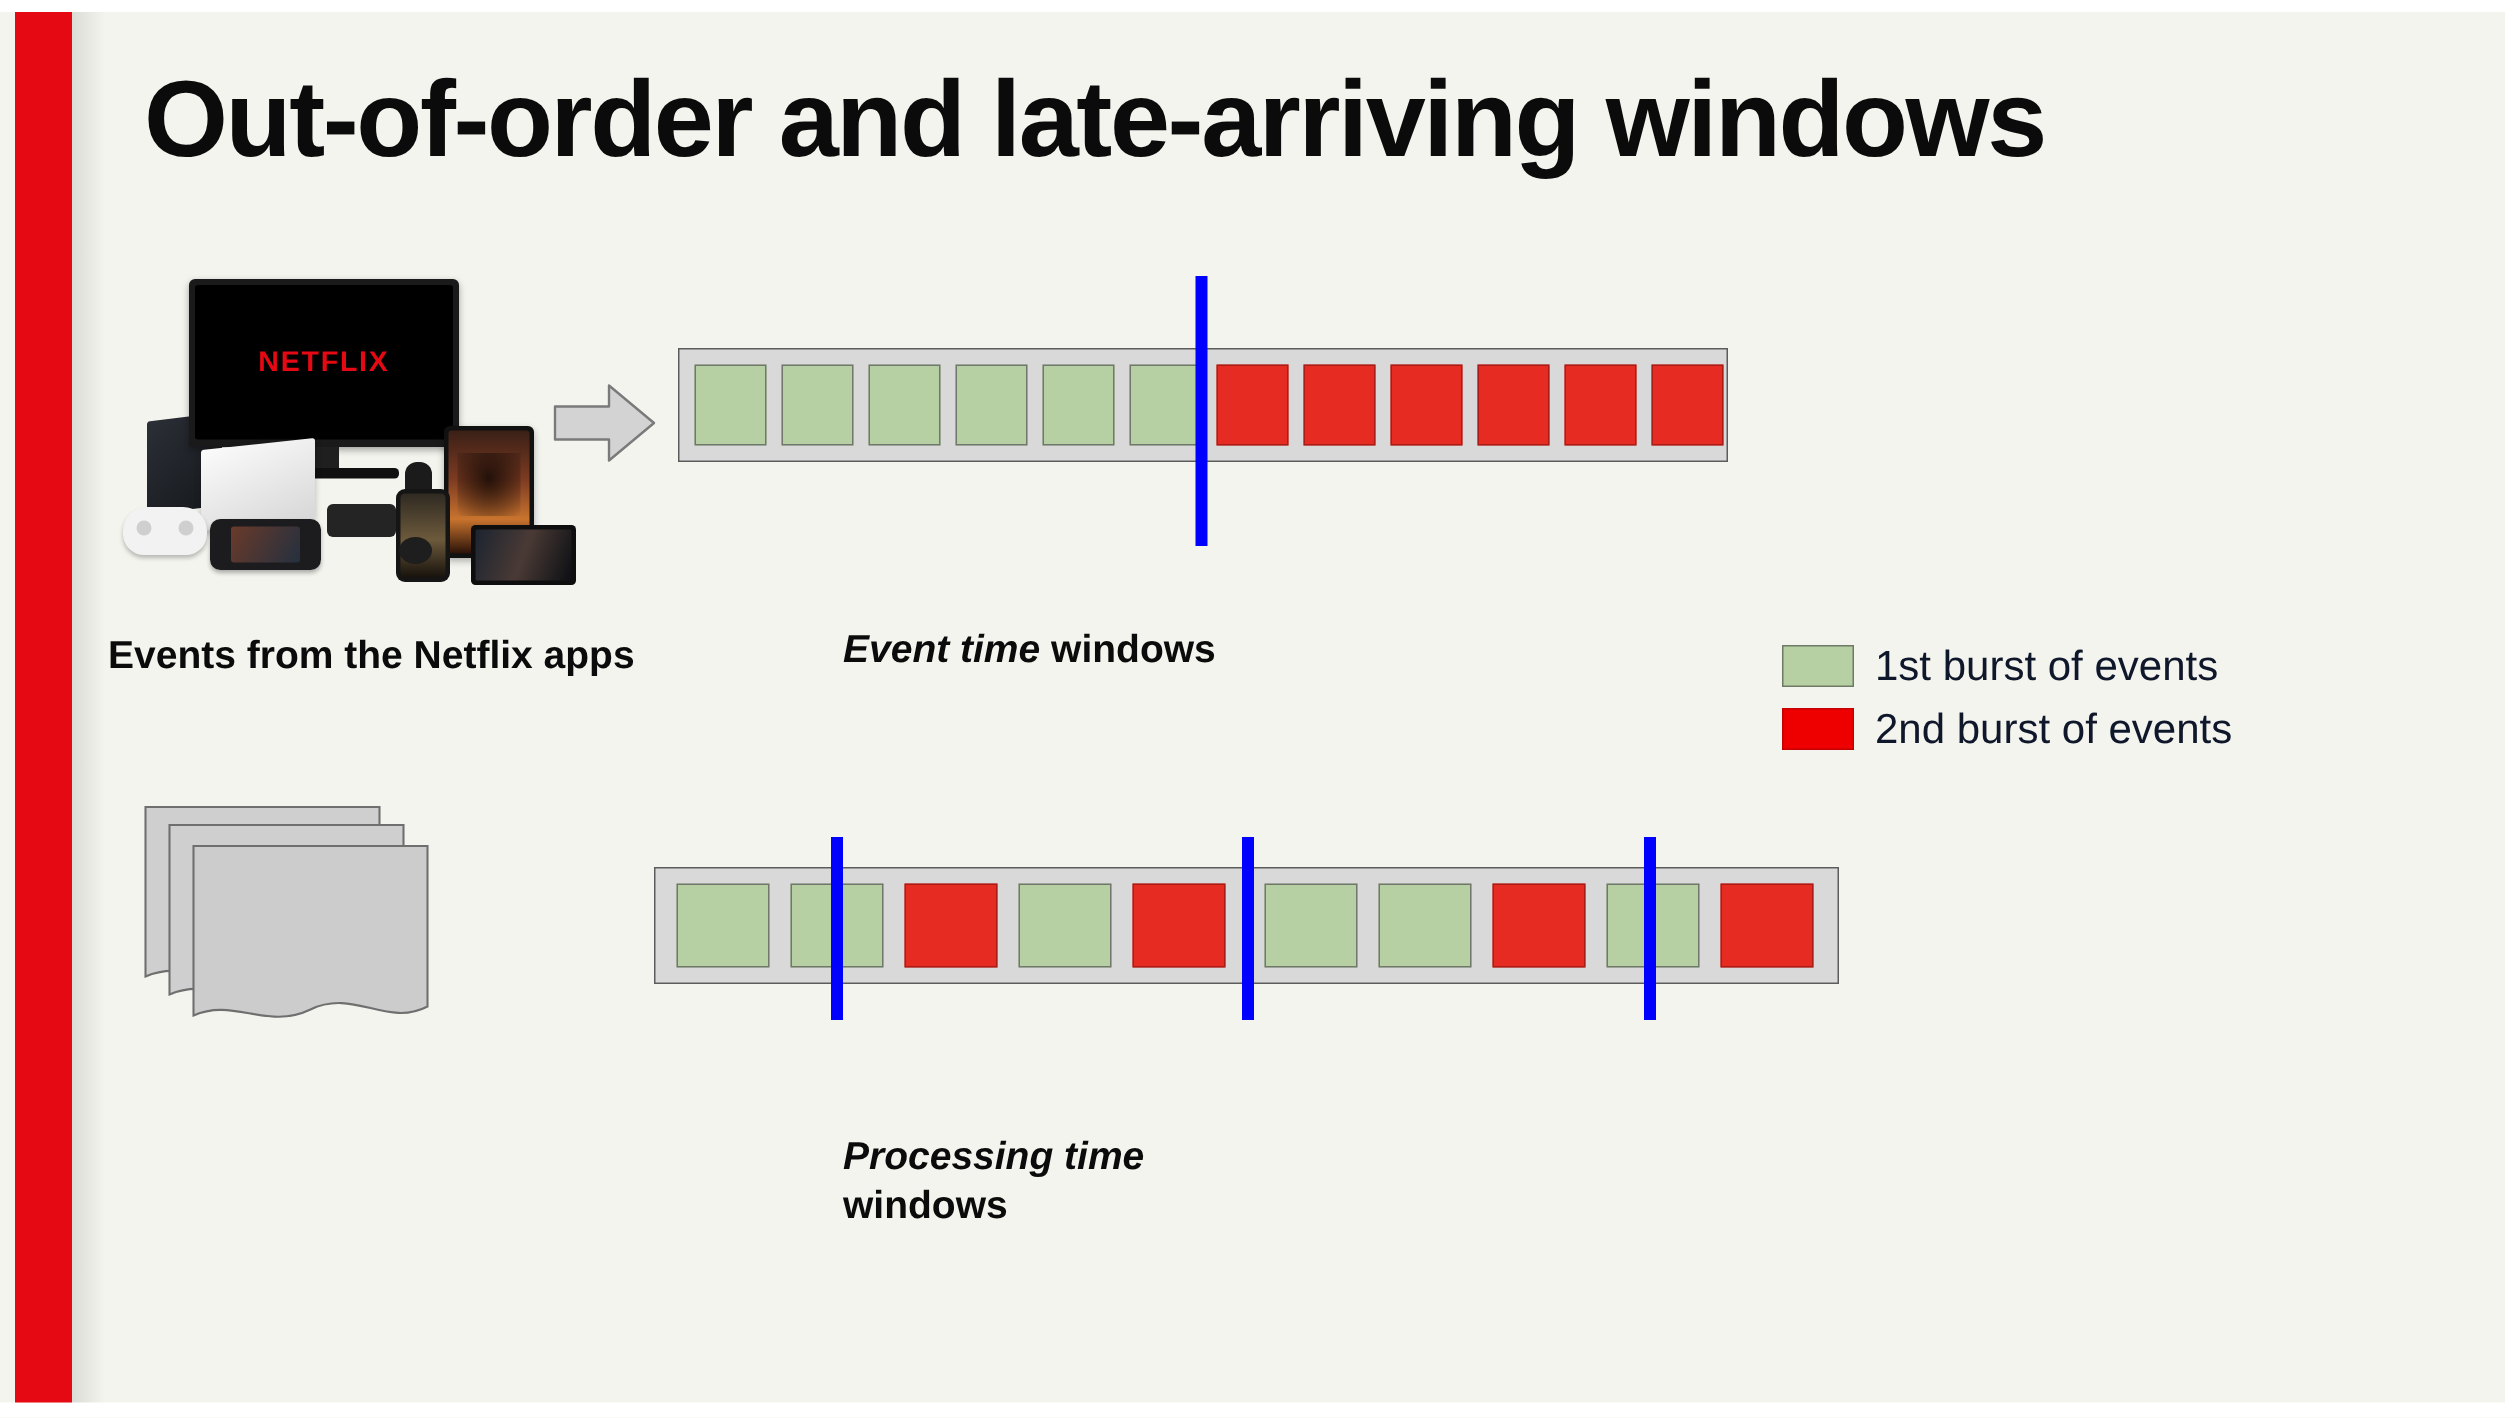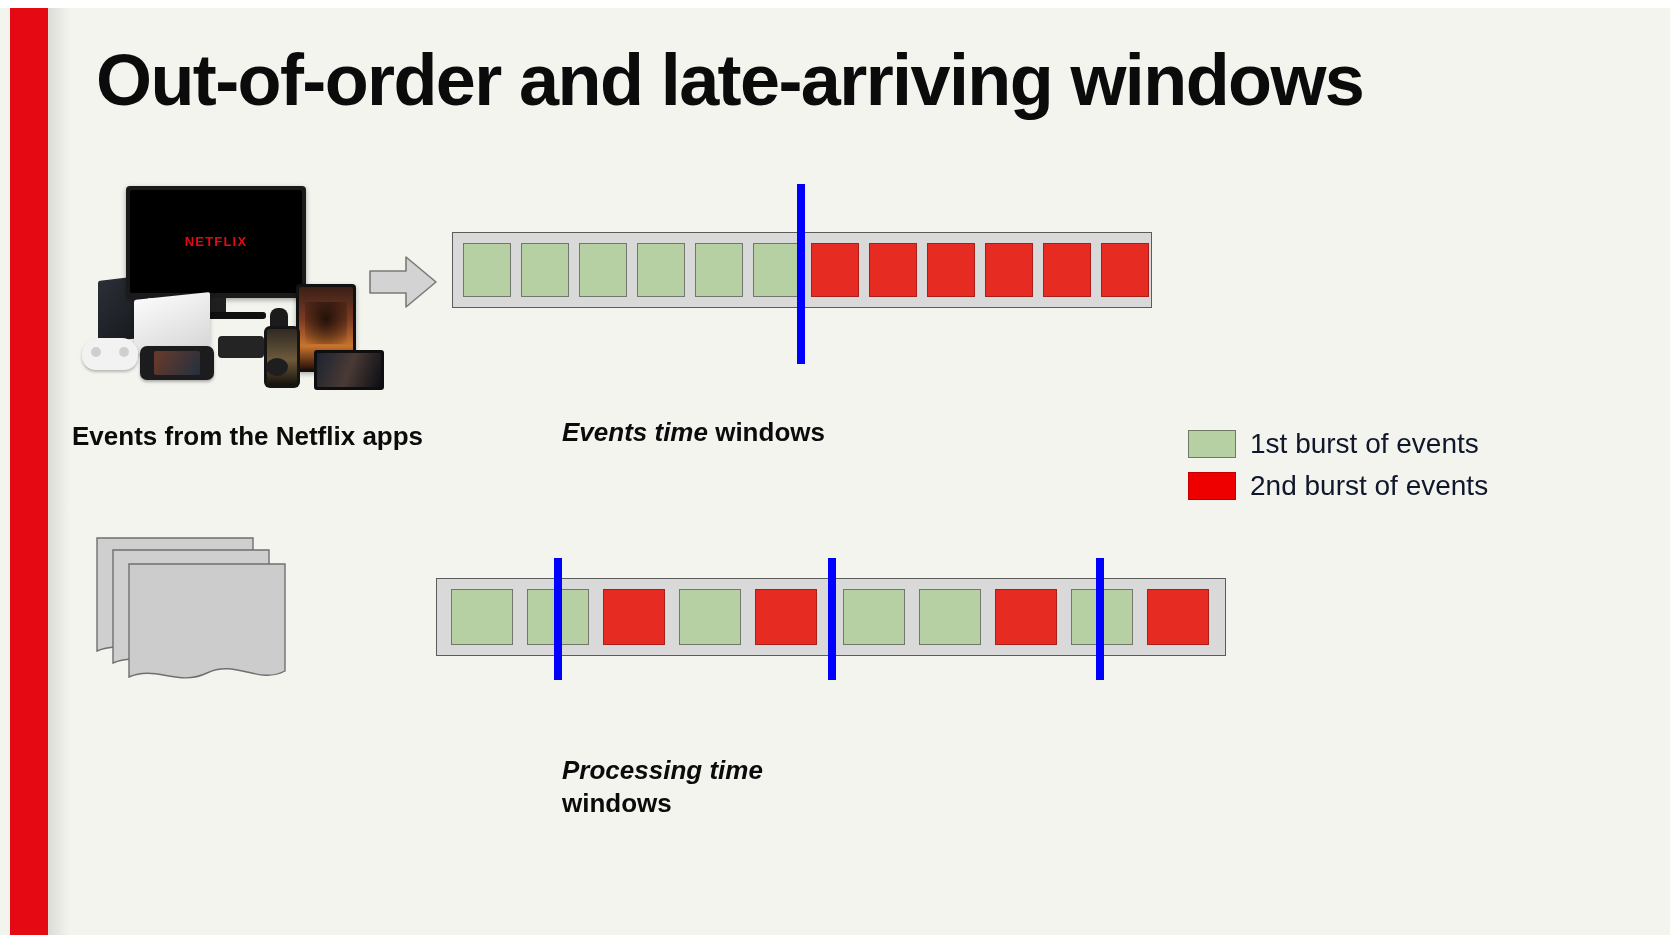--- a/index.html
+++ b/index.html
@@ -75,21 +75,21 @@
     position: absolute; left: 48px; top: 0; width: 180px; height: 112px;
     background: #1a1a1a; border-radius: 4px 4px 2px 2px;
     box-shadow: 0 2px 5px rgba(0,0,0,0.35);
   }
   #tv-screen {
     position: absolute; left: 4px; top: 4px; right: 4px; bottom: 5px;
     background: #000; border-radius: 2px;
     display: flex; align-items: center; justify-content: center;
   }
   #tv-logo {
-    color: #e50914; font-size: 13px; font-weight: 700; letter-spacing: 1.2px;
+    color: #e50914; font-size: 19px; font-weight: 700; letter-spacing: 1.2px;
     font-family: "Liberation Sans", sans-serif;
   }
   #tv-neck { position: absolute; left: 126px; top: 112px; width: 22px; height: 16px; background: #1f1f1f; }
   #tv-foot { position: absolute; left: 86px; top: 126px; width: 102px; height: 7px; background: #101010; border-radius: 3px; }
 
   #console-dark { position: absolute; left: 20px; top: 92px; width: 50px; height: 62px;
       background: linear-gradient(135deg,#2b2f36,#15181c); border-radius: 2px; transform: skewY(-7deg); }
   #console-light { position: absolute; left: 56px; top: 110px; width: 76px; height: 54px;
       background: linear-gradient(160deg,#fbfbfb,#d7d7d7); border-radius: 2px; transform: skewY(-6deg);
       box-shadow: 0 2px 4px rgba(0,0,0,0.25); }
@@ -259,21 +259,21 @@
     <div class="cell red" style="left:474px"></div>
     <div class="cell red" style="left:532px"></div>
     <div class="cell red" style="left:590px"></div>
     <div class="cell red" style="left:648px"></div>
   </div>
   <div class="vline" style="left:797px; top:184px; height:180px;"></div>
 
   <div id="caption-events" class="caption">Events from the Netflix apps</div>
 
   <div id="caption-event-time" class="caption">
-    <span class="ital">Events time</span><span> windows</span>
+    <span class="ital">Event time</span><span> windows</span>
   </div>
 
   <div id="legend">
     <div class="legend-row">
       <div class="legend-swatch green"></div>
       <div class="legend-label">1st burst of events</div>
     </div>
     <div class="legend-row">
       <div class="legend-swatch red"></div>
       <div class="legend-label">2nd burst of events</div>

